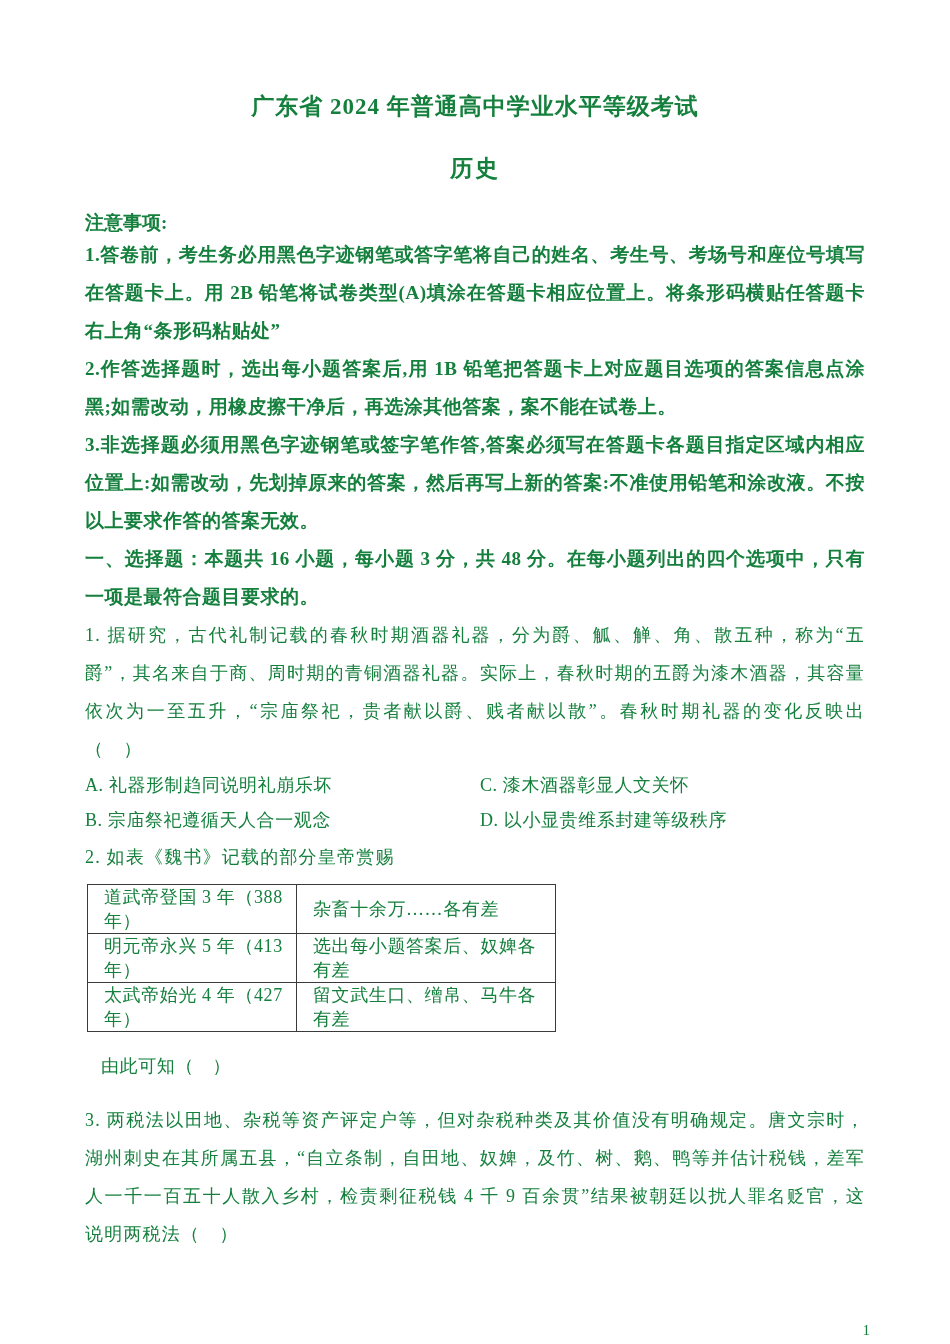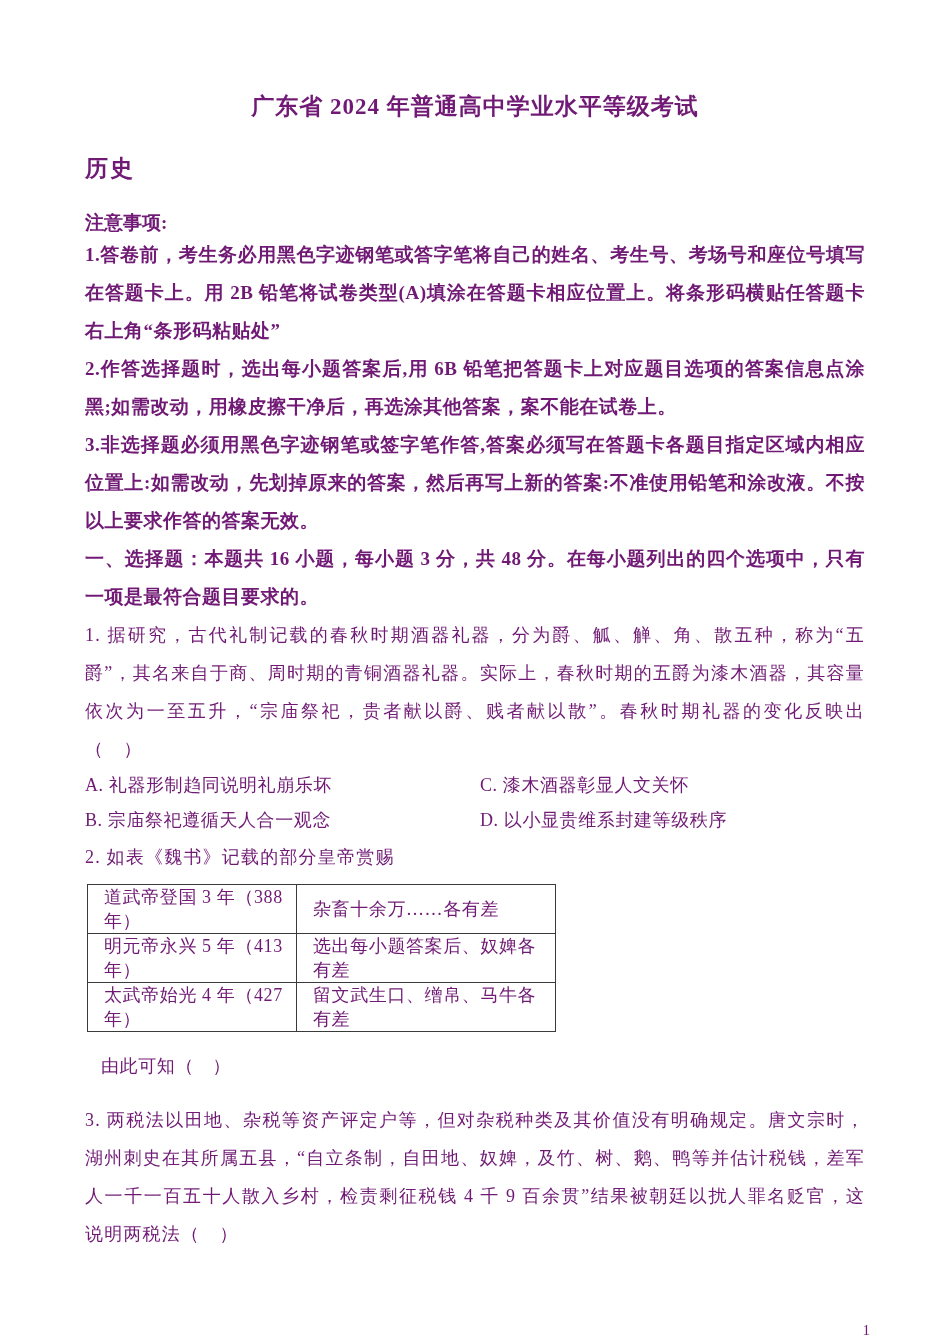--- a/index.html
+++ b/index.html
@@ -1,38 +1,39 @@
 <!DOCTYPE html>
 <html><head>
 <meta charset="utf-8">
 <style>
   html, body { margin: 0; padding: 0; background: #ffffff; }
   .page {
     position: relative;
     width: 950px;
     height: 1344px;
     background: #ffffff;
-    color: #701a75;
+    color: #15803d;
     font-family: "Liberation Serif", "DejaVu Serif", serif;
     overflow: hidden;
     box-sizing: border-box;
   }
   .content {
     padding: 92px 85px 0 85px;
   }
   .exam-title {
     margin: 0;
     text-align: center;
     font-size: 23px;
     font-weight: bold;
     line-height: 30px;
     letter-spacing: 1px;
   }
   .exam-subject {
     margin-top: 32px;
+    text-align: center;
     font-size: 23px;
     font-weight: bold;
     line-height: 30px;
     letter-spacing: 2px;
   }
   .notice-heading {
     margin-top: 26px;
     font-size: 19px;
     font-weight: bold;
     line-height: 26px;
@@ -104,21 +105,21 @@
 <div class="page">
   <div class="content">
 
     <h1 class="exam-title">广东省 2024 年普通高中学业水平等级考试</h1>
 
     <div class="exam-subject">历史</div>
 
     <div class="notice-heading">注意事项:</div>
 
     <p class="notice-item">1.答卷前，考生务必用黑色字迹钢笔或答字笔将自己的姓名、考生号、考场号和座位号填写在答题卡上。用 2B 铅笔将试卷类型(A)填涂在答题卡相应位置上。将条形码横贴任答题卡右上角“条形码粘贴处”</p>
-    <p class="notice-item">2.作答选择题时，选出每小题答案后,用 6B 铅笔把答题卡上对应题目选项的答案信息点涂黑;如需改动，用橡皮擦干净后，再选涂其他答案，案不能在试卷上。</p>
+    <p class="notice-item">2.作答选择题时，选出每小题答案后,用 1B 铅笔把答题卡上对应题目选项的答案信息点涂黑;如需改动，用橡皮擦干净后，再选涂其他答案，案不能在试卷上。</p>
     <p class="notice-item">3.非选择题必须用黑色字迹钢笔或签字笔作答,答案必须写在答题卡各题目指定区域内相应位置上:如需改动，先划掉原来的答案，然后再写上新的答案:不准使用铅笔和涂改液。不按以上要求作答的答案无效。</p>
 
     <p class="section-heading">一、选择题：本题共 16 小题，每小题 3 分，共 48 分。在每小题列出的四个选项中，只有一项是最符合题目要求的。</p>
 
     <div class="q-block">
       <p class="stem">1. 据研究，古代礼制记载的春秋时期酒器礼器，分为爵、觚、觯、角、散五种，称为“五爵”，其名来自于商、周时期的青铜酒器礼器。实际上，春秋时期的五爵为漆木酒器，其容量依次为一至五升，“宗庙祭祀，贵者献以爵、贱者献以散”。春秋时期礼器的变化反映出（　）</p>
       <div class="options-grid">
         <span class="option">A. 礼器形制趋同说明礼崩乐坏</span>
         <span class="option">C. 漆木酒器彰显人文关怀</span>
         <span class="option">B. 宗庙祭祀遵循天人合一观念</span>

